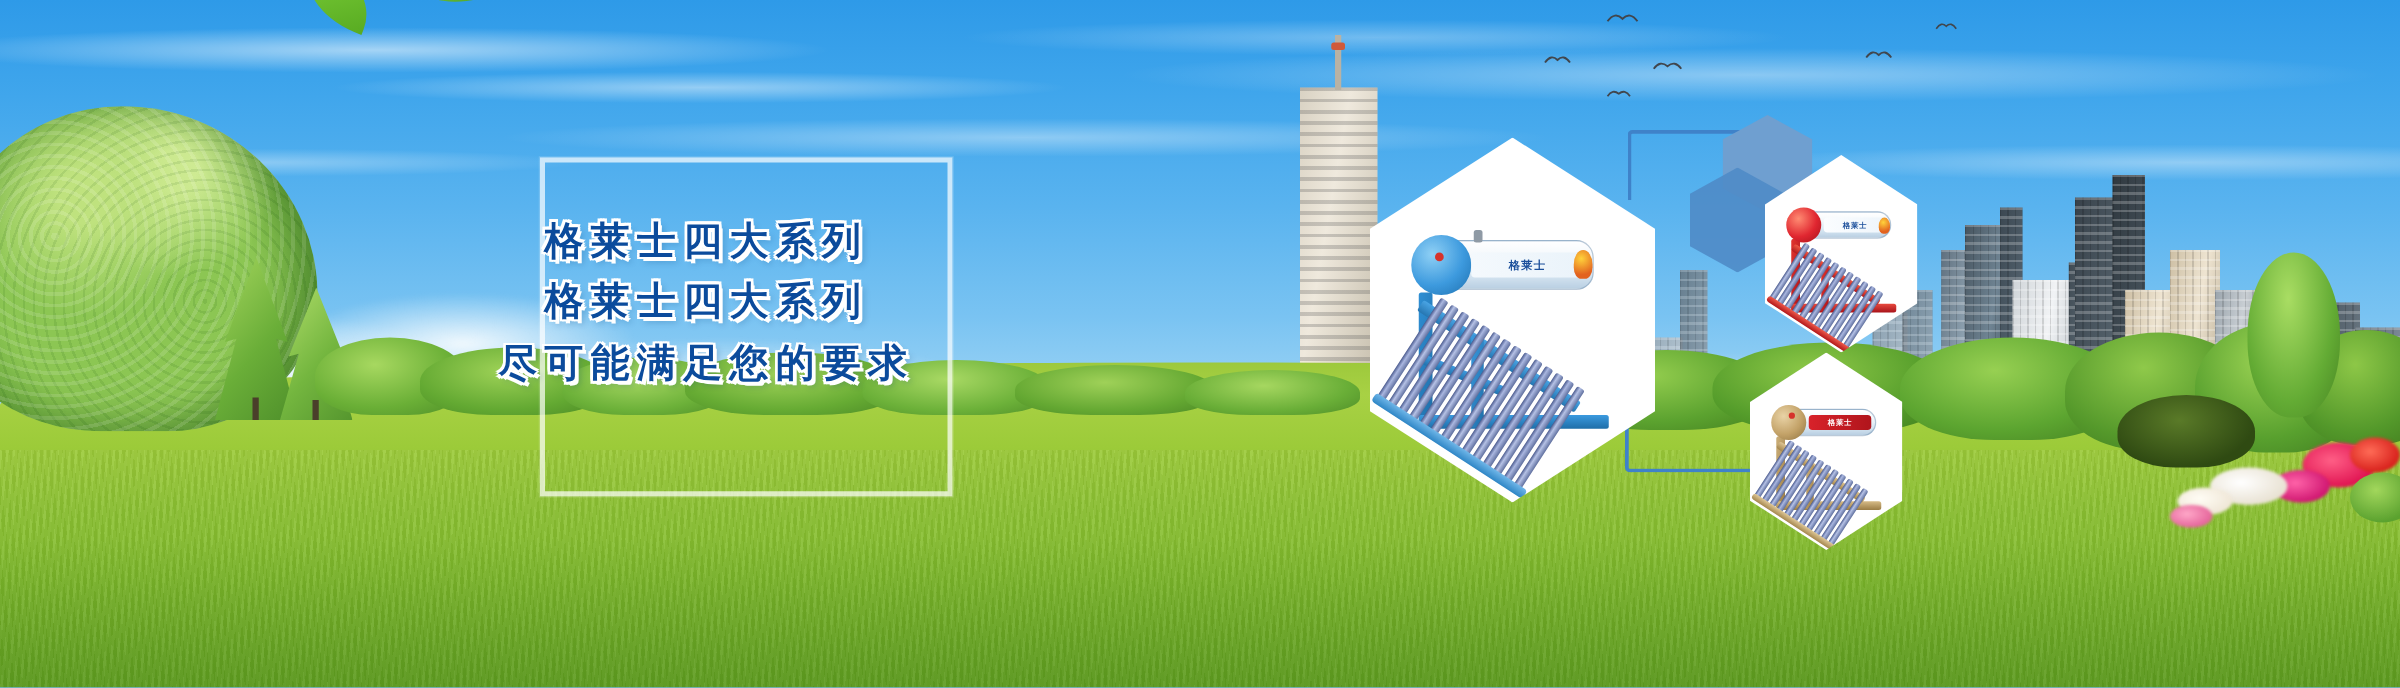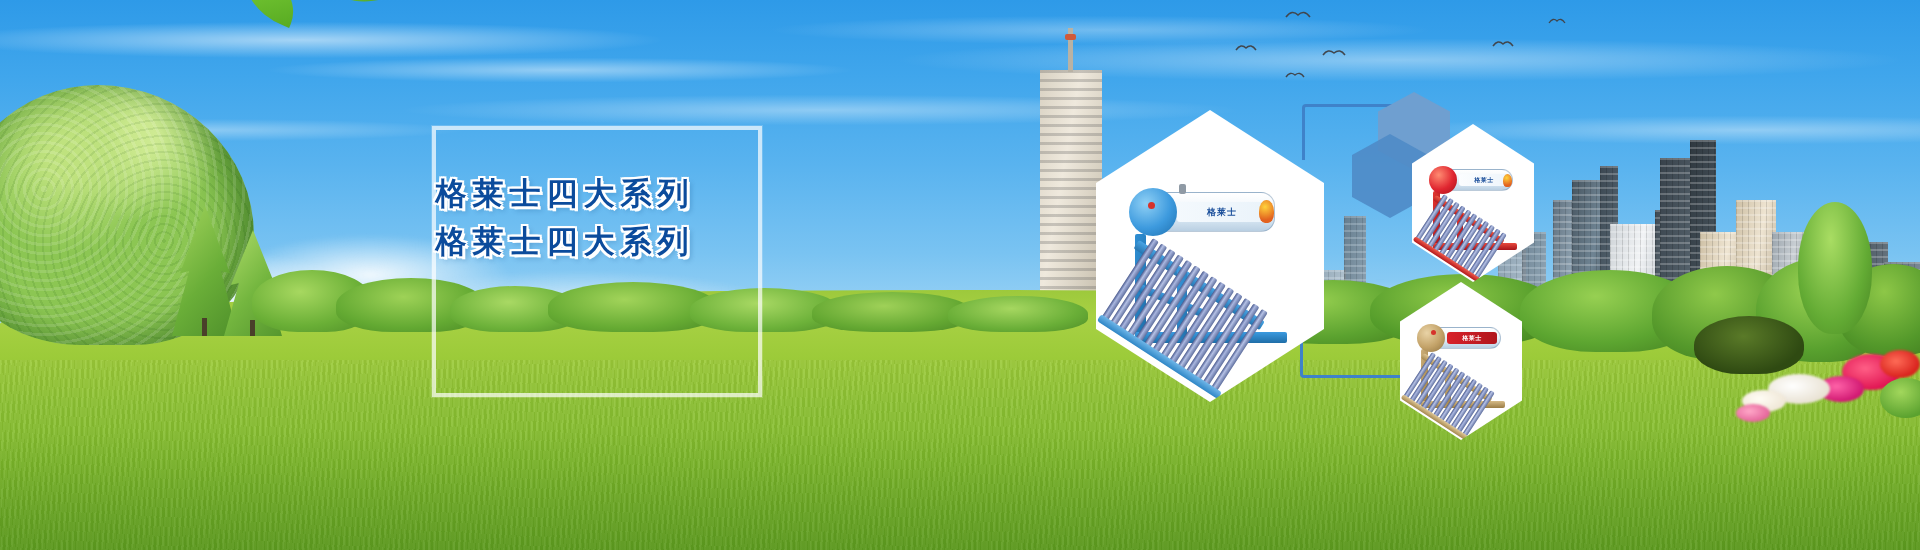--- a/index.html
+++ b/index.html
@@ -424,15 +424,16 @@
       </div>
       <div style="position:absolute;left:22px;top:23px;width:5px;height:5px;border-radius:50%;background:#d6322b;"></div>
     </div>
   </div>
 
   <div class="frame"></div>
 
   <div class="copy">
     <div class="line l1">格莱士四大系列</div>
     <div class="line l2">格莱士四大系列</div>
+    <div class="line l3">尽可能满足您的要求</div>
   </div>
 
 </div>
 
 </body></html>

